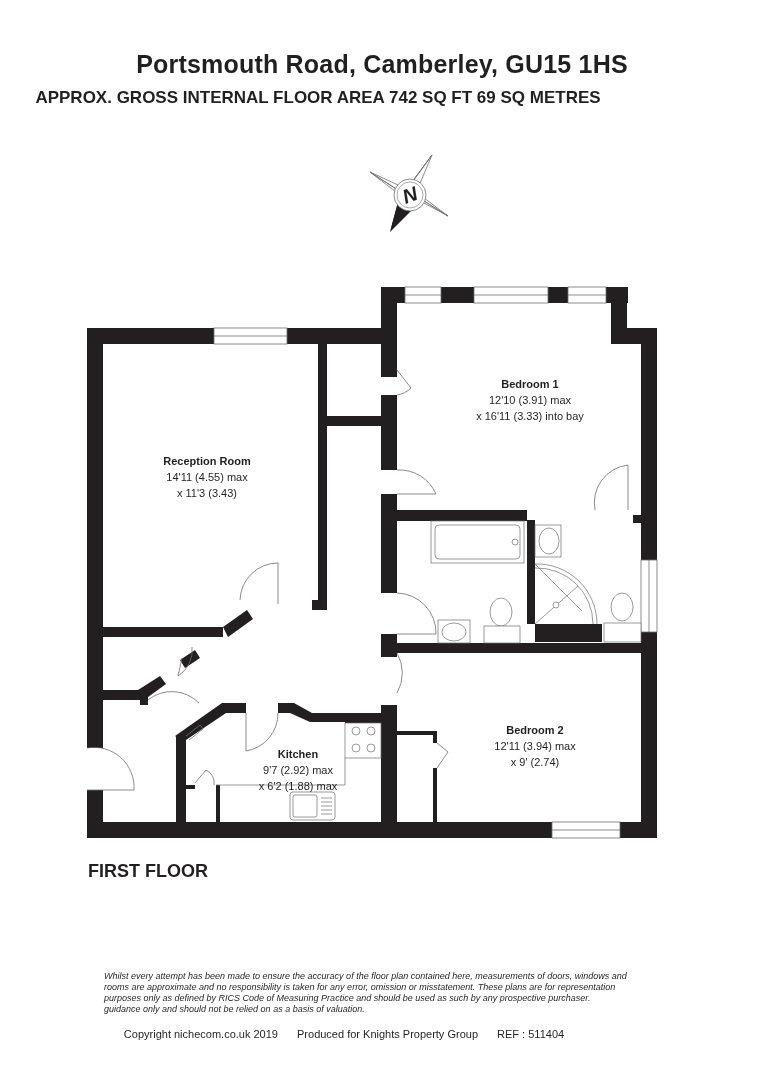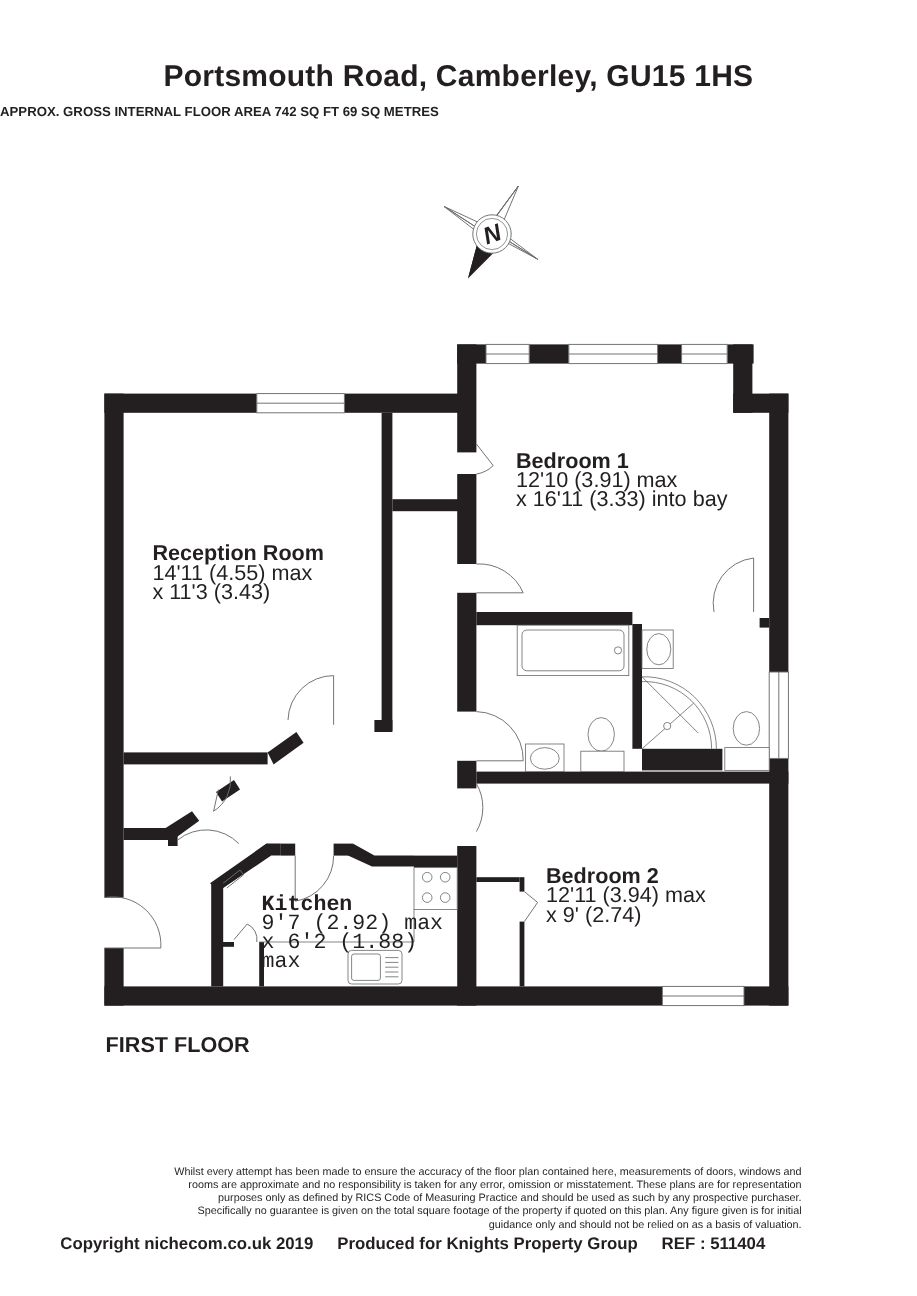--- a/index.html
+++ b/index.html
@@ -1,26 +1,26 @@
 <!DOCTYPE html>
 <html><head>
 <meta charset="utf-8">
 <style>
   html, body { margin: 0; padding: 0; background: #ffffff; }
   body { width: 764px; height: 1080px; position: relative; overflow: hidden; font-family: "Liberation Sans", sans-serif; color: #231f20; }
   .title { position: absolute; left: 0; width: 764px; top: 50px; text-align: center; font-size: 25px; font-weight: bold; letter-spacing: 0.2px; }
-  .subtitle { position: absolute; left: 0; width: 636px; top: 88px; text-align: left; font-size: 11px; font-weight: bold; }
+  .subtitle { position: absolute; left: 0; width: 636px; top: 88px; text-align: center; font-size: 17px; font-weight: bold; }
   .compass { position: absolute; left: 360px; top: 150px; width: 100px; height: 90px; }
   .plan { position: absolute; left: 0; top: 0; width: 764px; height: 1080px; }
-  .room-label { position: absolute; text-align: left; font-size: 18px; line-height: 16px; }
+  .room-label { position: absolute; text-align: center; font-size: 11px; line-height: 16px; }
   .room-label .name { font-weight: bold; display: block; }
   .room-label .dim { display: block; }
   .floor-label { position: absolute; left: 88px; top: 861px; font-size: 18px; font-weight: bold; }
-  .disclaimer { position: absolute; left: 118px; width: 550px; top: 971px; text-align: right; font-size: 9px; line-height: 11px; }
-  .copyright { position: absolute; left: 0; width: 688px; top: 1028px; text-align: center; font-size: 14px; font-weight: bold; }
+  .disclaimer { position: absolute; left: 104px; width: 550px; top: 971px; text-align: left; font-size: 9px; line-height: 11px; font-style: italic; }
+  .copyright { position: absolute; left: 0; width: 688px; top: 1028px; text-align: center; font-size: 11px; font-weight: normal; }
   .copyright span { margin: 0 8px; }
 </style>
 </head>
 <body>
 
 <div class="title">Portsmouth Road, Camberley, GU15 1HS</div>
 <div class="subtitle">APPROX. GROSS INTERNAL FLOOR AREA 742 SQ FT 69 SQ METRES</div>
 
 <svg class="compass" viewBox="0 0 100 90">
   <g stroke="#6d6e70" stroke-width="0.8" fill="none">
@@ -181,38 +181,37 @@
 <div class="room-label" style="left:127px; top:453px; width:160px;">
   <span class="name">Reception Room</span>
   <span class="dim">14'11 (4.55) max</span>
   <span class="dim">x 11'3 (3.43)</span>
 </div>
 <div class="room-label" style="left:430px; top:376px; width:200px;">
   <span class="name">Bedroom 1</span>
   <span class="dim">12'10 (3.91) max</span>
   <span class="dim">x 16'11 (3.33) into bay</span>
 </div>
-<div class="room-label" style="left:218px; top:746px; width:160px;font-family:Liberation Mono, monospace;">
+<div class="room-label" style="left:218px; top:746px; width:160px;">
   <span class="name">Kitchen</span>
   <span class="dim">9'7 (2.92) max</span>
   <span class="dim">x 6'2 (1.88) max</span>
 </div>
 <div class="room-label" style="left:455px; top:722px; width:160px;">
   <span class="name">Bedroom 2</span>
   <span class="dim">12'11 (3.94) max</span>
   <span class="dim">x 9' (2.74)</span>
 </div>
 
 <div class="floor-label">FIRST FLOOR</div>
 
 <div class="disclaimer">
   <div>Whilst every attempt has been made to ensure the accuracy of the floor plan contained here, measurements of doors, windows and</div>
   <div>rooms are approximate and no responsibility is taken for any error, omission or misstatement. These plans are for representation</div>
   <div>purposes only as defined by RICS Code of Measuring Practice and should be used as such by any prospective purchaser.</div>
-  <div>Specifically no guarantee is given on the total square footage of the property if quoted on this plan. Any figure given is for initial</div>
   <div>guidance only and should not be relied on as a basis of valuation.</div>
 </div>
 
 <div class="copyright">
   <span>Copyright nichecom.co.uk 2019</span>
   <span>Produced for Knights Property Group</span>
   <span>REF : 511404</span>
 </div>
 
 </body></html>

